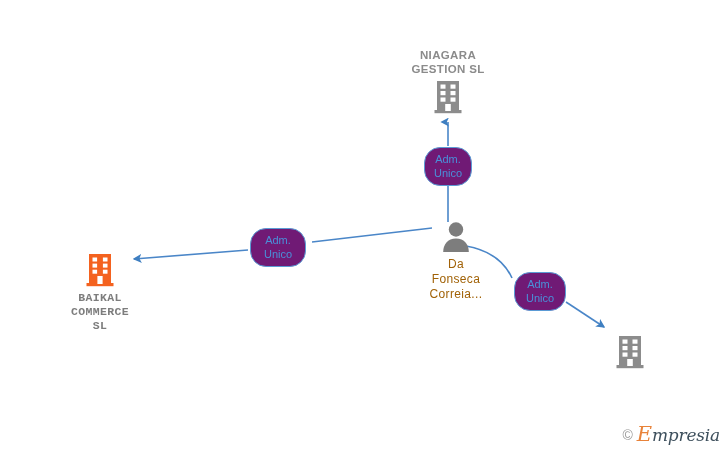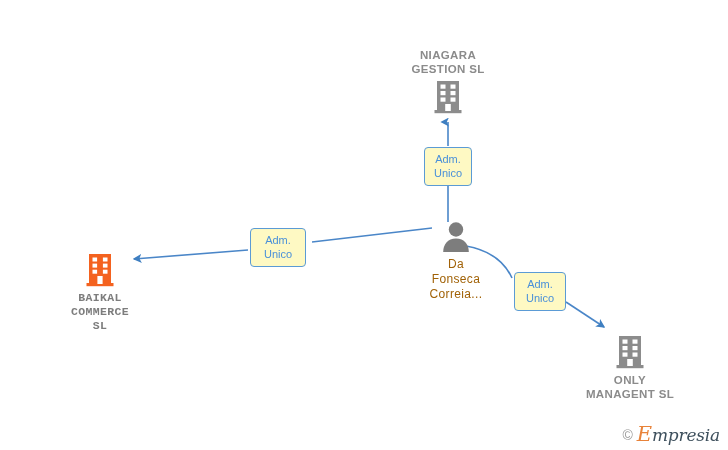--- a/index.html
+++ b/index.html
@@ -60,23 +60,23 @@
   .node.label-above .node-label {
     margin-top: 0;
     margin-bottom: 3px;
   }
 
   
   .edge-label {
     position: absolute;
     z-index: 4;
     box-sizing: border-box;
-    background: #fef9c3;
+    background: #701a75;
     border: 1px solid #5b9bd5;
-    border-radius: 4px;
+    border-radius: 16px;
     color: #4a90d9;
     font-size: 11px;
     line-height: 14px;
     text-align: center;
     padding: 4px 6px 5px 6px;
     white-space: pre-line;
   }
 
   
   #watermark {
@@ -188,22 +188,20 @@
         <rect x="1.5" y="31" width="27" height="3.2" fill="#8c8c8c"></rect>
         <rect x="7.5" y="5.5" width="5" height="4.2" fill="#ffffff"></rect>
         <rect x="17.5" y="5.5" width="5" height="4.2" fill="#ffffff"></rect>
         <rect x="7.5" y="12" width="5" height="4.2" fill="#ffffff"></rect>
         <rect x="17.5" y="12" width="5" height="4.2" fill="#ffffff"></rect>
         <rect x="7.5" y="18.5" width="5" height="4.2" fill="#ffffff"></rect>
         <rect x="17.5" y="18.5" width="5" height="4.2" fill="#ffffff"></rect>
         <rect x="12.2" y="25" width="5.6" height="7" fill="#ffffff"></rect>
       </svg>
     </span>
-    <span class="node-label">ONLY
-MANAGENT  SL</span>
   </div>
 
   <div class="edge-label" style="left:424px; top:147px; width:48px;">Adm.
 Unico</div>
 
   <div class="edge-label" style="left:250px; top:228px; width:56px;">Adm.
 Unico</div>
 
   <div class="edge-label" style="left:514px; top:272px; width:52px;">Adm.
 Unico</div>

